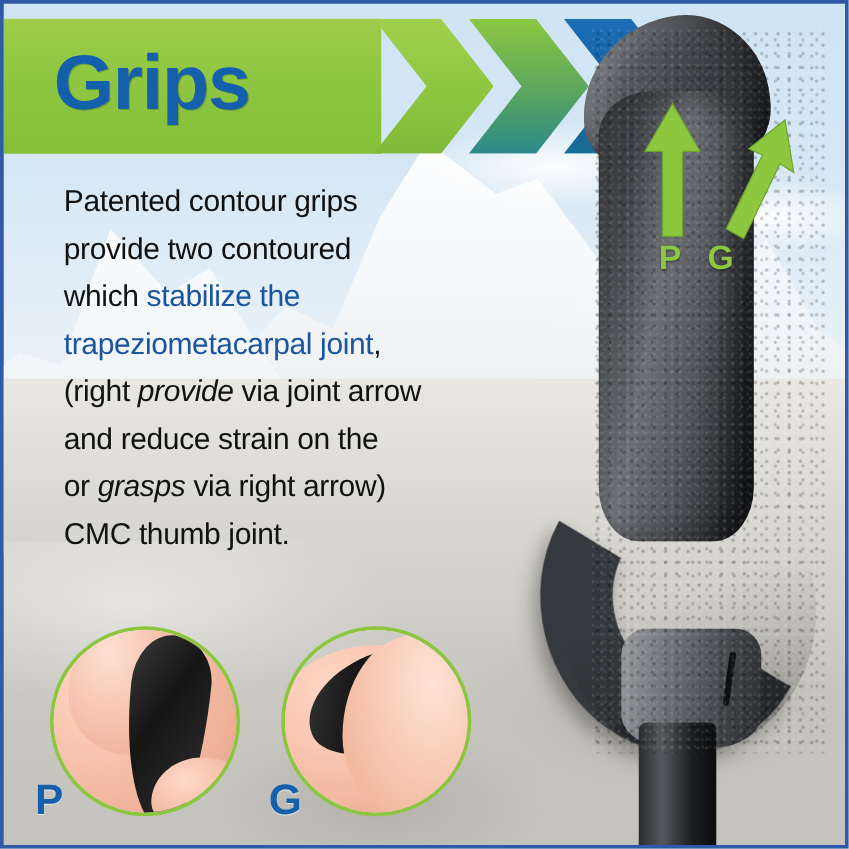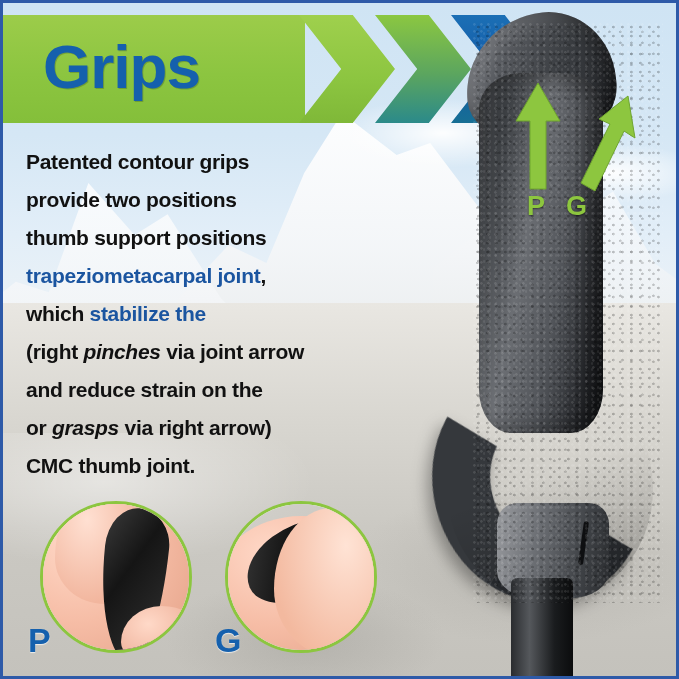--- a/index.html
+++ b/index.html
@@ -77,23 +77,23 @@
   .title {
     position:absolute; left:40px; top:16px;
     font-size:62px; font-weight:700; letter-spacing:-1px;
     color:#1560ad;
     text-shadow:1px 1px 0 rgba(0,0,0,.18);
     font-family:"Liberation Sans", sans-serif;
   }
 
   
   .copy {
-    position:absolute; left:23px; top:140px; width:430px;
-    font-size:21px; line-height:38px;
-    font-weight:700; color:#111; letter-spacing:-.3px;
+    position:absolute; left:48px; top:140px; width:430px;
+    font-size:24px; line-height:38px;
+    font-weight:400; color:#111; letter-spacing:-.3px;
   }
   .copy .hl { color:#1b55a0; }
   .copy .it { font-style:italic; }
 
   
   .inset {
     position:absolute; width:152px; height:152px; border-radius:50%;
     border:3px solid #8cc63f; overflow:hidden;
     background:#eef3e2;
   }
@@ -250,33 +250,30 @@
 
     <div class="grip-letter letter-p">P</div>
     <div class="grip-letter letter-g">G</div>
   </div>
 
   <div class="copy">
     <div>
       <span>Patented contour grips</span>
     </div>
     <div>
-      <span>provide two positions</span>
-    </div>
-    <div>
-      <span>thumb support positions</span>
+      <span>provide two contoured</span>
+    </div>
+    <div>
+      <span>which </span><span class="hl">stabilize the</span>
     </div>
     <div>
       <span class="hl">trapeziometacarpal joint</span><span>,</span>
     </div>
     <div>
-      <span>which </span><span class="hl">stabilize the</span>
-    </div>
-    <div>
-      <span>(right </span><span class="it">pinches</span><span> via joint arrow</span>
+      <span>(right </span><span class="it">provide</span><span> via joint arrow</span>
     </div>
     <div>
       <span>and reduce strain on the</span>
     </div>
     <div>
       <span>or </span><span class="it">grasps</span><span> via right arrow)</span>
     </div>
     <div>
       <span>CMC thumb joint.</span>
     </div>

